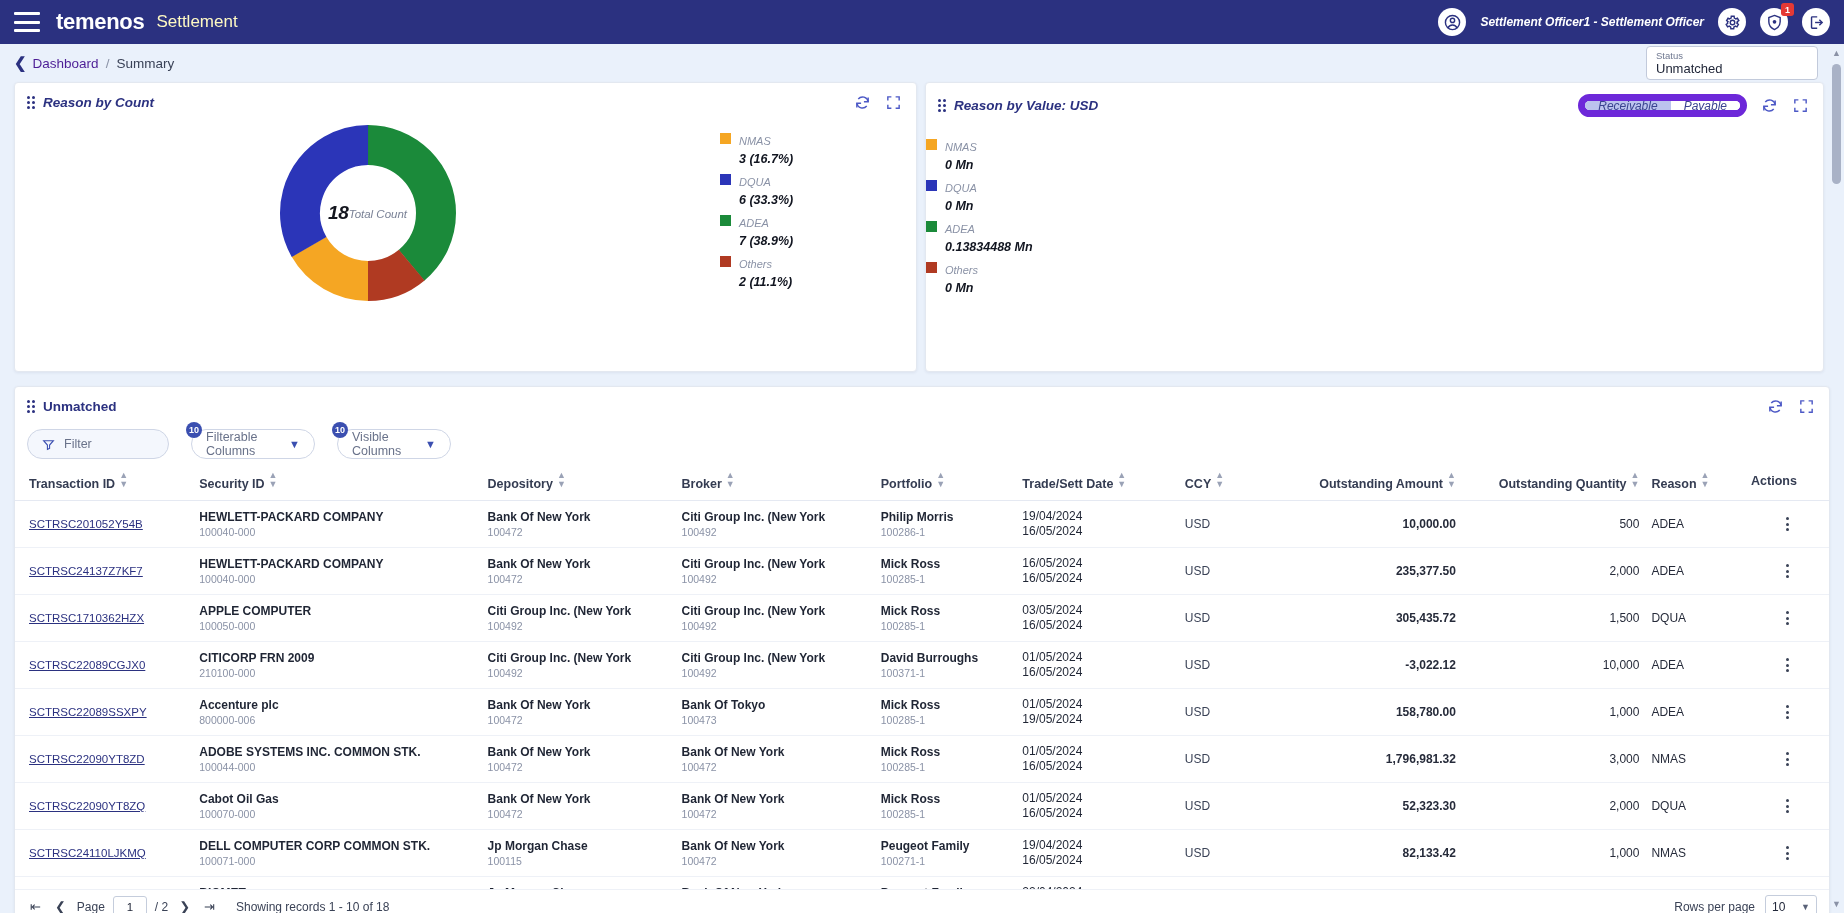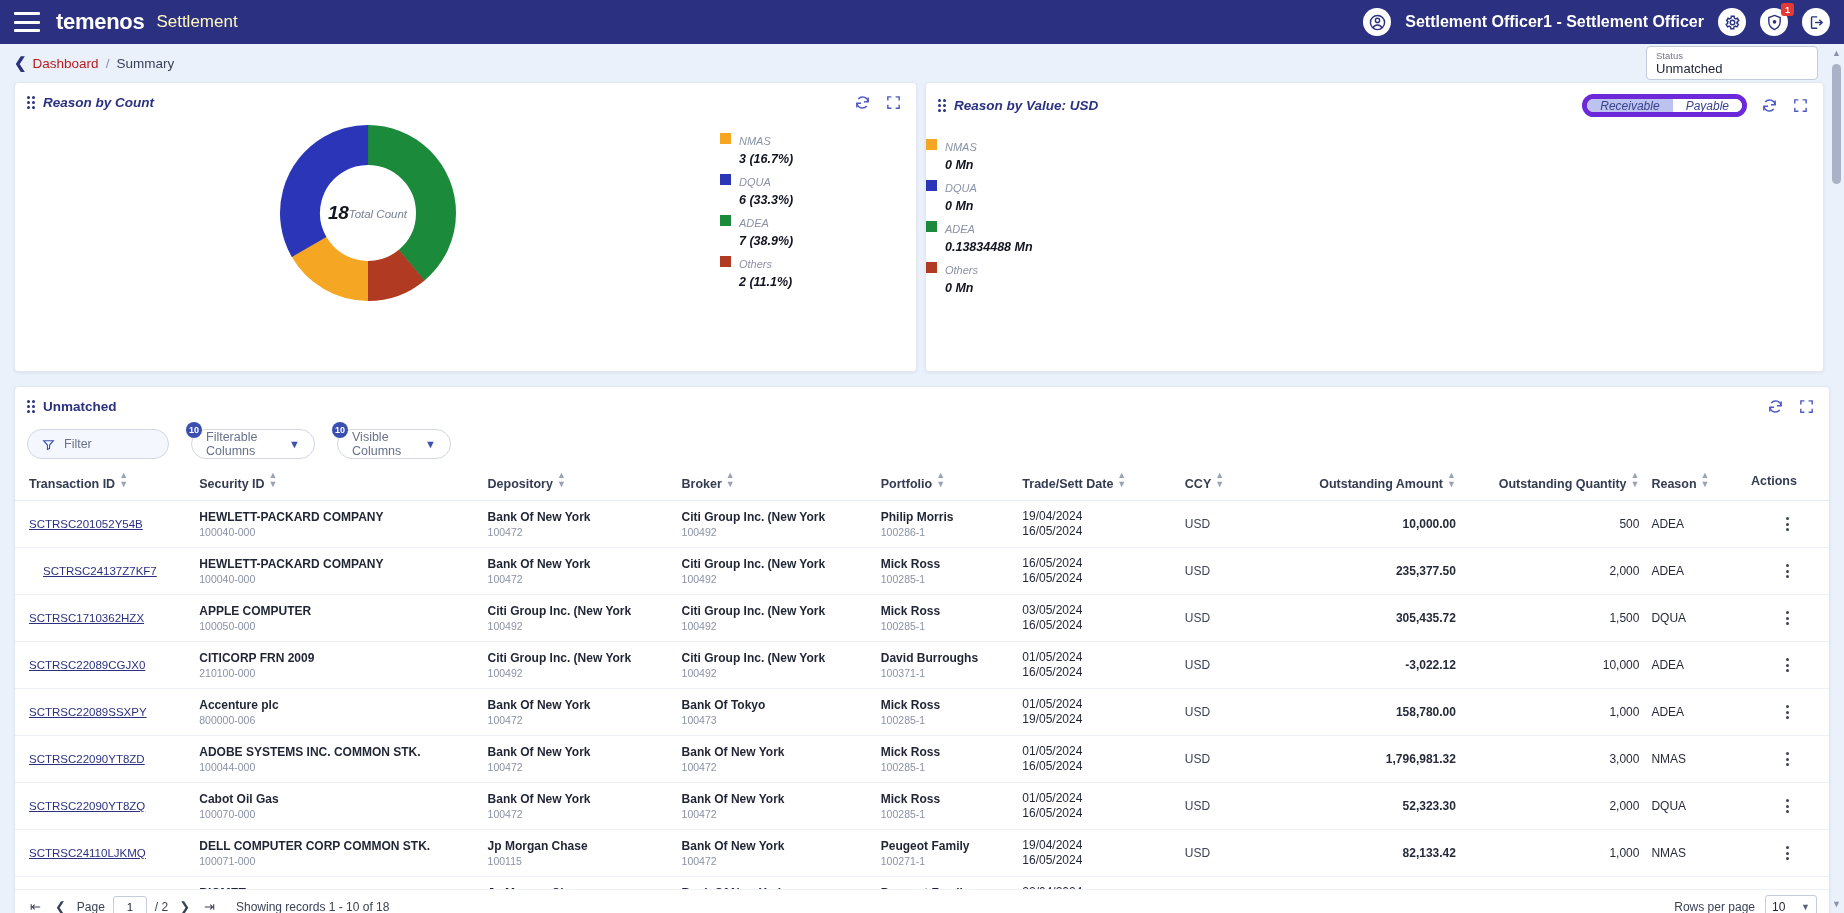--- a/index.html
+++ b/index.html
@@ -14,40 +14,40 @@
   .topbar {
     height: 44px; background: #2b3180; display: flex; align-items: center;
     padding: 0 14px; color: #fff; position: relative;
   }
   .hamburger { width: 26px; height: 20px; display: flex; flex-direction: column;
     justify-content: space-between; cursor: pointer; margin-right: 16px; }
   .hamburger span { display: block; height: 3px; background: #fff; border-radius: 1px; }
   .brand { font-size: 22px; font-weight: bold; letter-spacing: -0.3px; }
   .brand-sub { font-size: 17px; margin-left: 12px; font-weight: normal; color: #fef9c3; }
   .topbar-right { margin-left: auto; display: flex; align-items: center; gap: 14px; }
-  .user-name { font-size: 16px; font-weight: bold; color: #fff; }
+  .user-name { font-size: 12px; font-weight: bold; color: #fff; font-style: italic; }
   .circ-icon {
     width: 28px; height: 28px; border-radius: 50%; background: #fff; color: #2b3180;
     display: flex; align-items: center; justify-content: center; cursor: pointer;
     position: relative; flex: none;
   }
   .circ-icon svg { width: 17px; height: 17px; }
   .badge {
     position: absolute; top: -5px; right: -6px; background: #e53935; color: #fff;
     font-size: 9px; font-weight: bold; border-radius: 3px; min-width: 13px; height: 13px;
     display: flex; align-items: center; justify-content: center; padding: 0 2px;
   }
 
   
   .crumbbar {
     height: 38px; display: flex; align-items: center; padding: 0 14px;
     font-size: 13.5px; color: #4b5468; position: relative; background: #eaf1fb;
   }
   .crumb-chev { color: #2b3180; font-size: 15px; margin-right: 6px; font-weight: bold; }
-  .crumb-link { color: #b91c1c; cursor: pointer; }
+  .crumb-link { color: #4c1d95; cursor: pointer; }
   .crumb-sep { margin: 0 7px; color: #8a92a6; }
   .crumb-cur { color: #3a4257; }
   .status-select {
     position: absolute; right: 26px; top: 2px; width: 172px; height: 34px;
     border: 1px solid #c2cadb; border-radius: 4px; background: #fff;
     padding: 3px 8px 0 9px; cursor: pointer;
   }
   .status-label { font-size: 9.5px; color: #6f7890; line-height: 11px; }
   .status-value { font-size: 13px; color: #22283a; line-height: 15px; }
   .status-caret { position: absolute; right: 8px; top: 12px; width: 0; height: 0;
@@ -62,21 +62,21 @@
   }
   .card-head { display: flex; align-items: center; padding: 11px 14px 4px 12px; }
   .grip { display: inline-grid; grid-template-columns: repeat(2, 3px);
     grid-gap: 2px; margin-right: 8px; cursor: grab; }
   .grip i { width: 3px; height: 3px; background: #2b3180; border-radius: 50%; display: block; }
   .card-title { font-size: 13.5px; color: #2b3180; font-weight: bold; }
   .card-actions { margin-left: auto; display: flex; align-items: center; gap: 14px; }
   .ic-btn { color: #4d59c6; cursor: pointer; display: flex; }
   .ic-btn svg { width: 17px; height: 17px; }
 
-  .toggle-group { display: flex; border: 5px solid #6d28d9; border-radius: 14px;
+  .toggle-group { display: flex; border: 7px solid #6d28d9; border-radius: 14px;
     overflow: hidden; height: 23px; }
   .toggle-group div {
     font-size: 12px; padding: 0 13px; display: flex; align-items: center;
     color: #3b4390; cursor: pointer; background: #fff;
   }
   .toggle-group div.active { background: #bcc3ee; font-weight: normal; }
 
   .chart-row { display: flex; align-items: center; height: 196px; }
   .donut-wrap { flex: 1; display: flex; justify-content: center; align-items: center; }
   .donut { position: relative; }
@@ -444,21 +444,21 @@
           <td>ADEA</td>
           <td>
             <span class="kebab">
               <i></i>
               <i></i>
               <i></i>
             </span>
           </td>
         </tr>
         <tr>
-          <td style="padding-left:28px"><span class="txn-link">SCTRSC24137Z7KF7</span></td>
+          <td style="padding-left:14px"><span class="txn-link">SCTRSC24137Z7KF7</span></td>
           <td>
             <div class="l1">HEWLETT-PACKARD COMPANY</div>
             <div class="l2">100040-000</div>
           </td>
           <td>
             <div class="l1">Bank Of New York</div>
             <div class="l2">100472</div>
           </td>
           <td>
             <div class="l1">Citi Group Inc. (New York</div>

